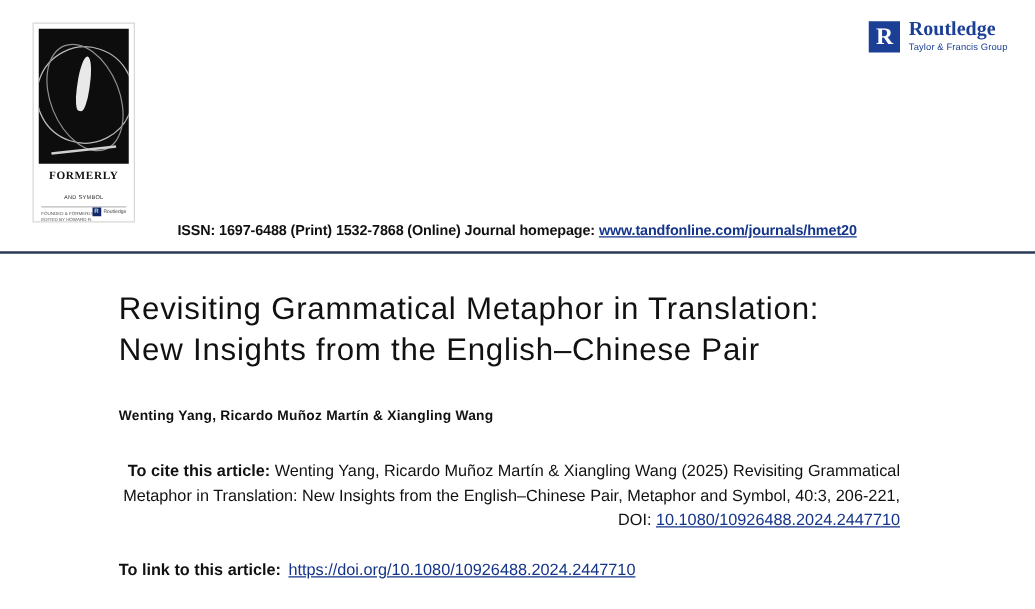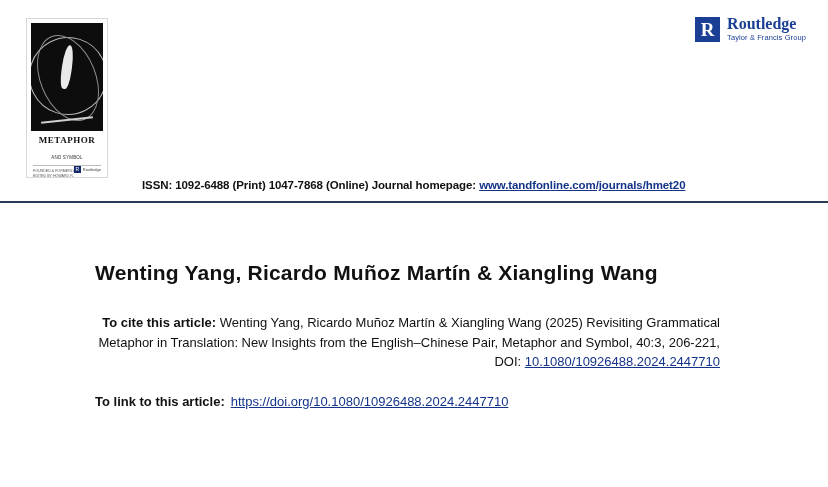--- a/index.html
+++ b/index.html
@@ -225,21 +225,21 @@
     width: 660px;
     font-family: "Liberation Sans", sans-serif;
     font-size: 25px;
     font-weight: 400;
     line-height: 33px;
     letter-spacing: 0.6px;
     color: #111111;
   }
   .authors {
     margin: 30px 0 0 95px;
-    font-size: 21px;
+    font-size: 11px;
     font-weight: 700;
     color: #111111;
     letter-spacing: 0.2px;
   }
   .cite-block {
     margin: 28px 0 0 95px;
     width: 625px;
     font-size: 13px;
     line-height: 19.5px;
     color: #111111;
@@ -270,47 +270,51 @@
 
   <div class="masthead">
 
     <div class="cover-thumb">
       <div class="cover-art">
         <div class="swirl"></div>
         <div class="swirl2"></div>
         <div class="figure"></div>
         <div class="bar"></div>
       </div>
-      <div class="cover-title">METAPHOR</div>
+      <div class="cover-title">FORMERLY</div>
       <div class="cover-sub">AND SYMBOL</div>
       <div class="cover-rule"></div>
       <div class="cover-foot">FOUNDED &amp; FORMERLY EDITED BY
 HOWARD R. POLLIO</div>
       <div class="cover-routledge">
         <span class="rbox">R</span><span>Routledge</span>
       </div>
     </div>
 
 
     <div class="publisher-logo">
       <div class="rmark">R</div>
       <div class="ptext">
         <div class="pname">Routledge</div>
         <div class="pgroup">Taylor &amp; Francis Group</div>
       </div>
     </div>
 
     <div class="issn-line">
-      <span>ISSN: 1092-6488 (Print) 1047-7868 (Online) Journal homepage:</span>
+      <span>ISSN: 1697-6488 (Print) 1532-7868 (Online) Journal homepage:</span>
       <a class="homepage-link" href="#">www.tandfonline.com/journals/hmet20</a>
     </div>
   </div>
 
   <div class="article">
 
+    <h1 class="article-title">
+      <span>Revisiting Grammatical Metaphor in Translation:</span><br>
+      <span>New Insights from the English–Chinese Pair</span>
+    </h1>
 
     <div class="authors">Wenting Yang,  Ricardo Muñoz Martín &amp; Xiangling Wang</div>
 
     <div class="cite-block">
       <span class="lead">To cite this article:</span><span> Wenting Yang, Ricardo Muñoz Martín &amp; Xiangling Wang (2025) Revisiting Grammatical Metaphor in Translation: New Insights from the English–Chinese Pair, Metaphor and Symbol, 40:3, 206-221, DOI: </span><a class="doi-link" href="#">10.1080/10926488.2024.2447710</a>
     </div>
 
     <div class="link-line">
       <span class="lead">To link to this article:</span><a href="#">https://doi.org/10.1080/10926488.2024.2447710</a>
     </div>

